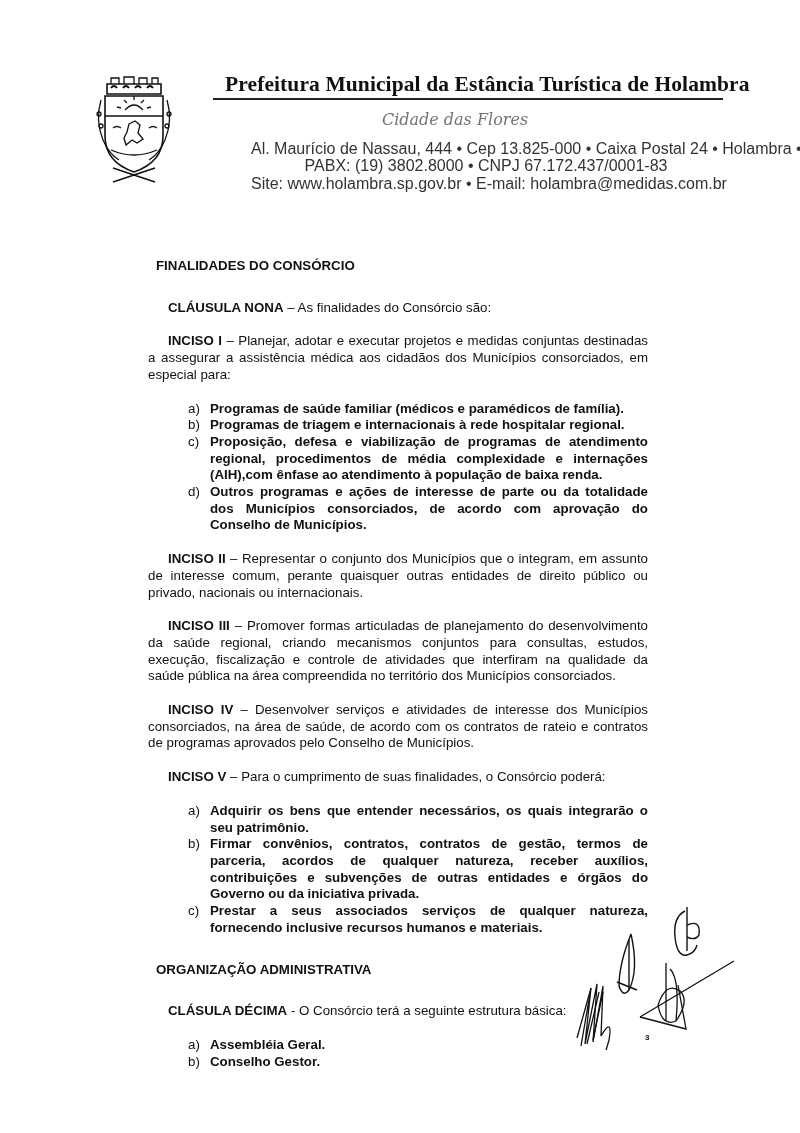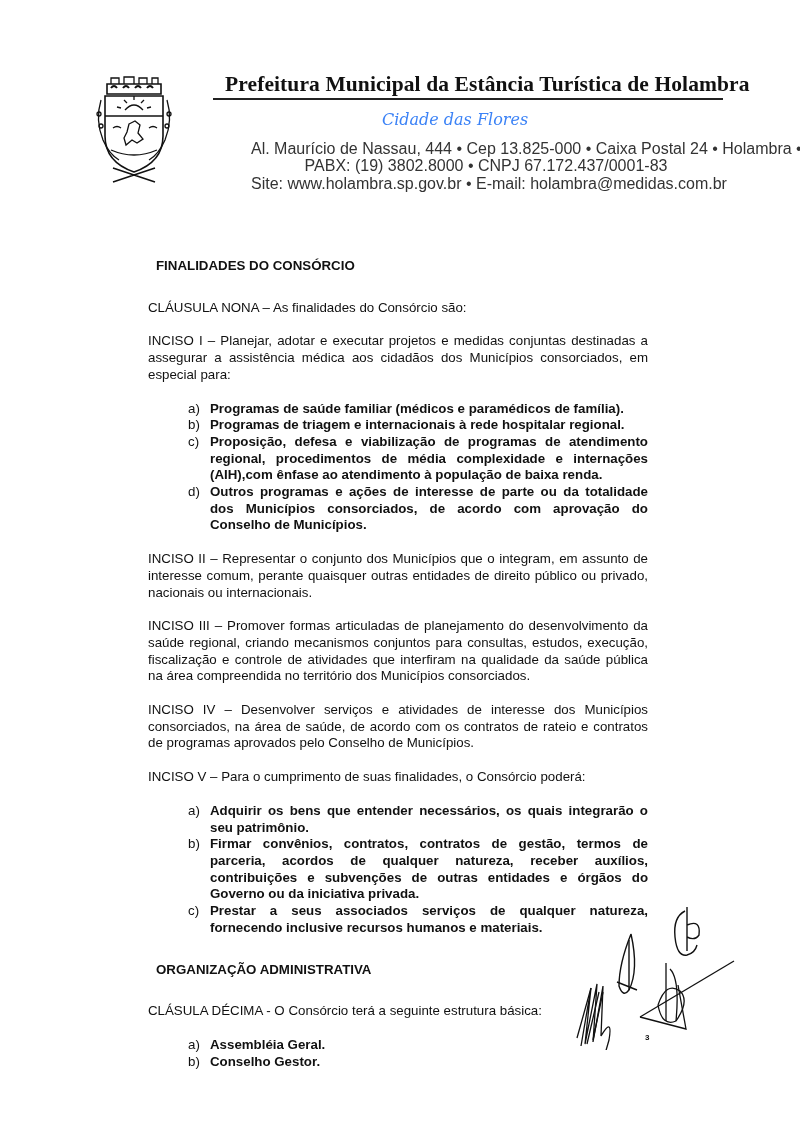--- a/index.html
+++ b/index.html
@@ -3,31 +3,31 @@
 <meta charset="utf-8">
 <style>
   html, body { margin: 0; padding: 0; background: #ffffff; }
   body { width: 800px; height: 1133px; position: relative; overflow: hidden; color: #111; }
   .page { position: absolute; left: 13px; top: 0; width: 764px; height: 1133px; }
 
   
   .logo { position: absolute; left: 76px; top: 70px; width: 90px; height: 120px; }
   .org-title { position: absolute; left: 212px; top: 72px; font-family: "Liberation Serif", "DejaVu Serif", serif; font-weight: bold; font-size: 21.5px; letter-spacing: 0.1px; white-space: nowrap; color: #111; }
   .title-rule { position: absolute; left: 200px; top: 98px; width: 510px; height: 2px; background: #222; }
-  .motto { position: absolute; left: 0; width: 100%; top: 110px; text-align: center; padding-left: 120px; box-sizing: border-box; font-family: "DejaVu Serif", serif; font-style: italic; font-size: 16px; color: #3b82f6; }
+  .motto { position: absolute; left: 0; width: 100%; top: 110px; text-align: center; padding-left: 120px; box-sizing: border-box; font-family: "DejaVu Serif", serif; font-style: italic; font-size: 16px; color: #737373; }
   .contact { position: absolute; left: 230px; width: 400px; text-align: center; font-family: "Liberation Sans", sans-serif; font-size: 16px; color: #333; white-space: nowrap; }
   .contact.l1 { top: 140px; left: 238px; width: 470px; }
   .contact.l2 { top: 157px; left: 238px; width: 470px; }
   .contact.l3 { top: 175px; left: 238px; width: 470px; }
 
   
   .body { position: absolute; left: 135px; top: 250px; width: 500px; font-family: "Liberation Sans", sans-serif; font-size: 13.3px; line-height: 16.7px; color: #111; }
   .h { font-weight: bold; margin: 8px; }
   p { margin: 0; text-align: justify; }
-  .b { font-weight: normal; }
+  .b { font-weight: bold; margin-left: 20px; }
   .gap { height: 17px; }
   ol.items { list-style: none; margin: 0; padding: 0 0 0 28px; }
   ol.items li { position: relative; padding-left: 34px; text-align: justify; }
   ol.items li .mk { position: absolute; left: 12px; top: 0; }
   .item-text { display: block; font-weight: bold; }
 
   
   .sig { position: absolute; }
   .pageno { position: absolute; left: 632px; top: 1033px; font-family: "Liberation Sans", sans-serif; font-size: 8px; font-weight: bold; color: #111; }
 </style>

